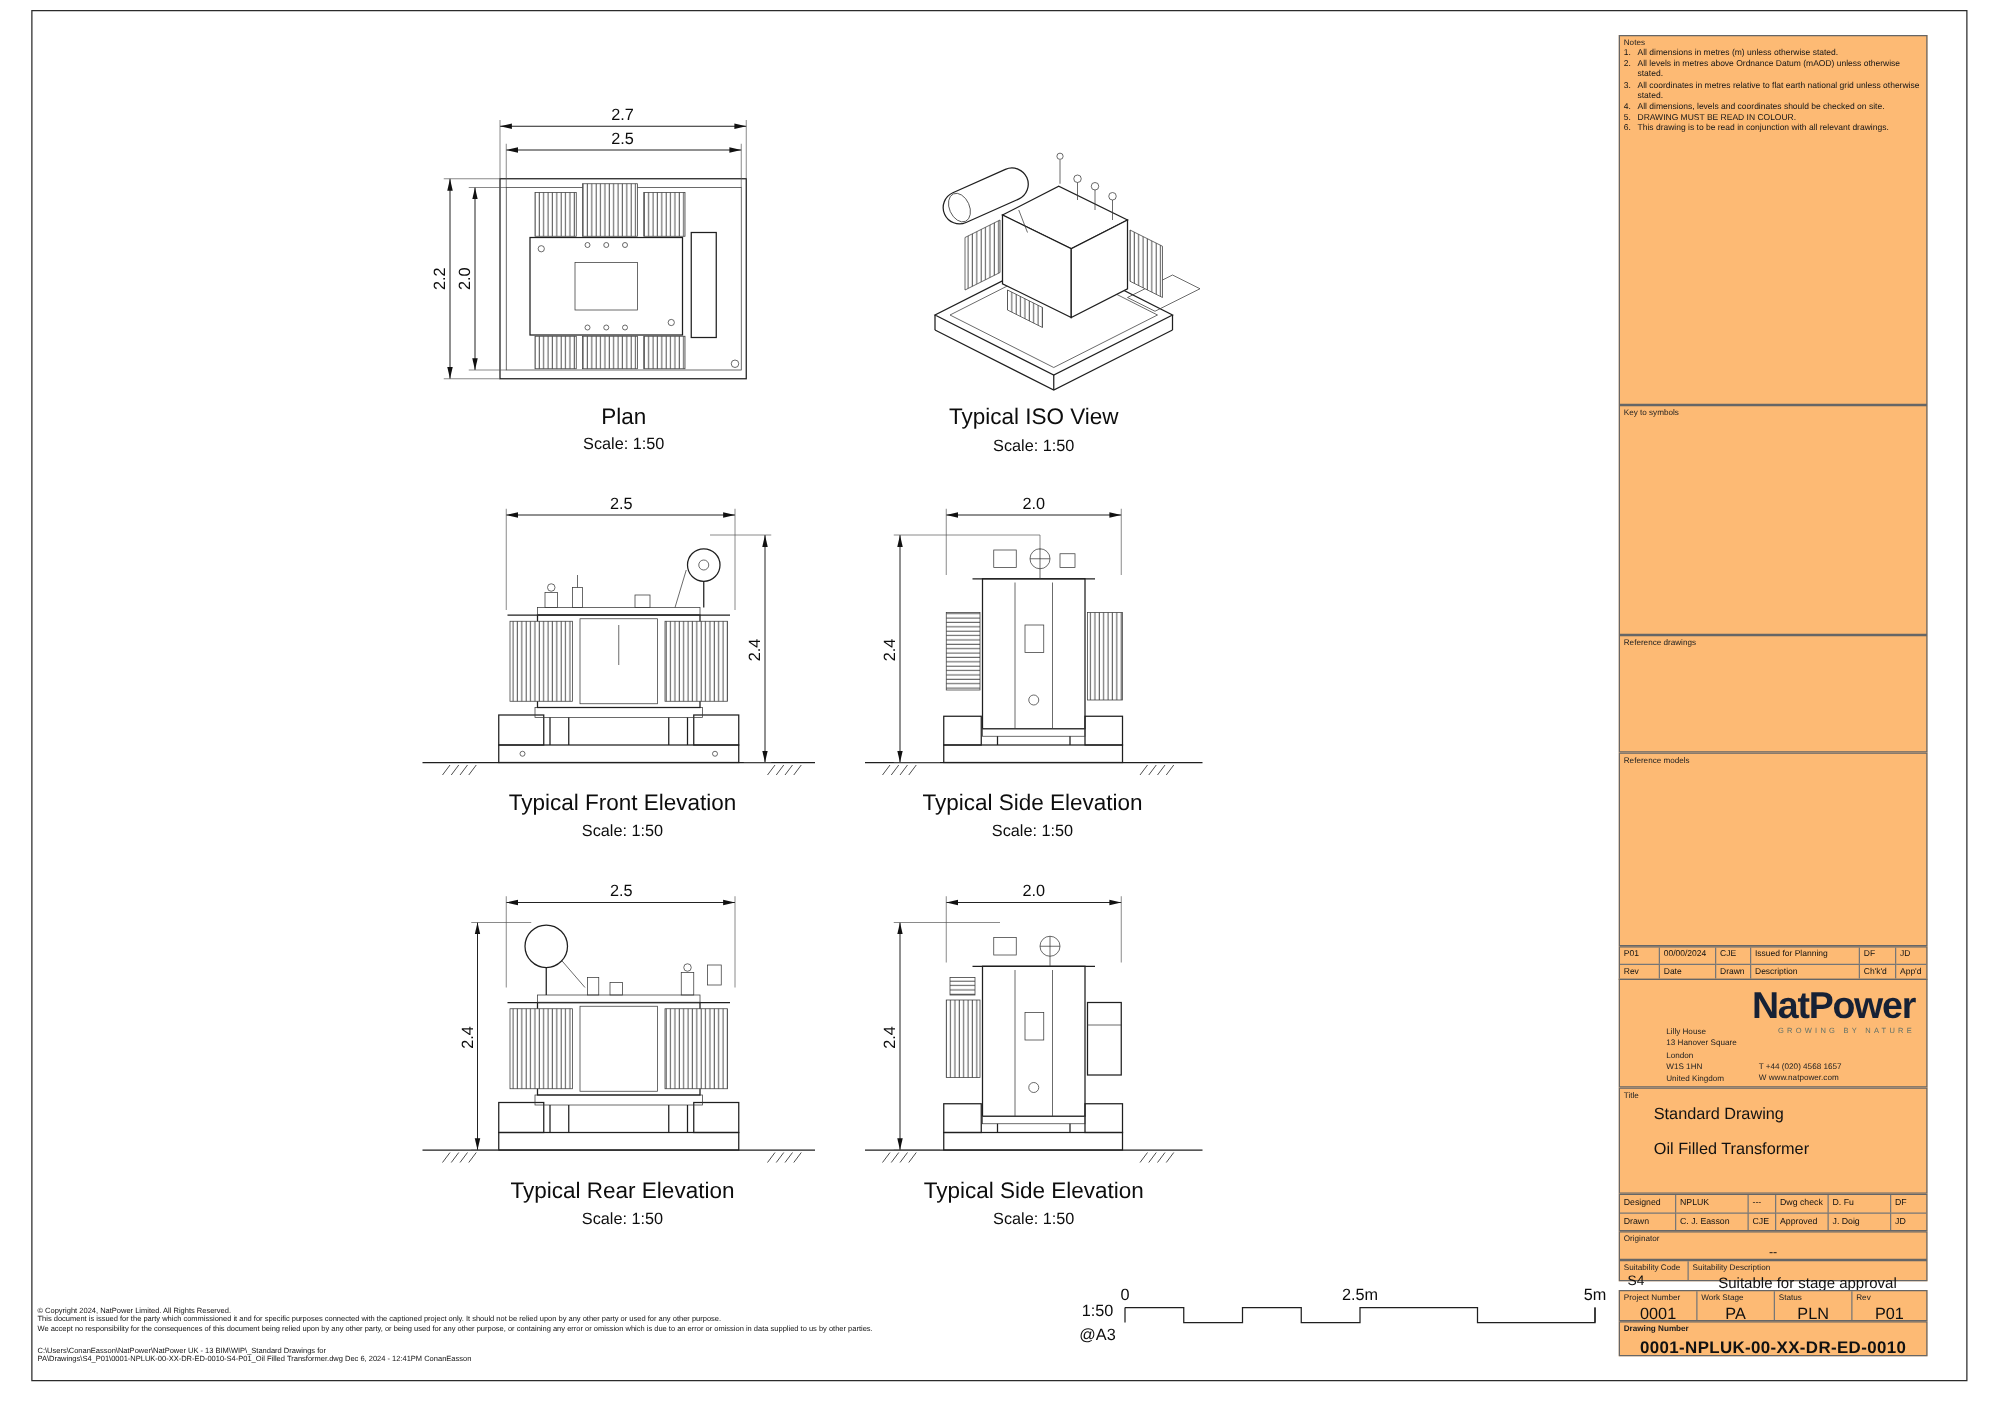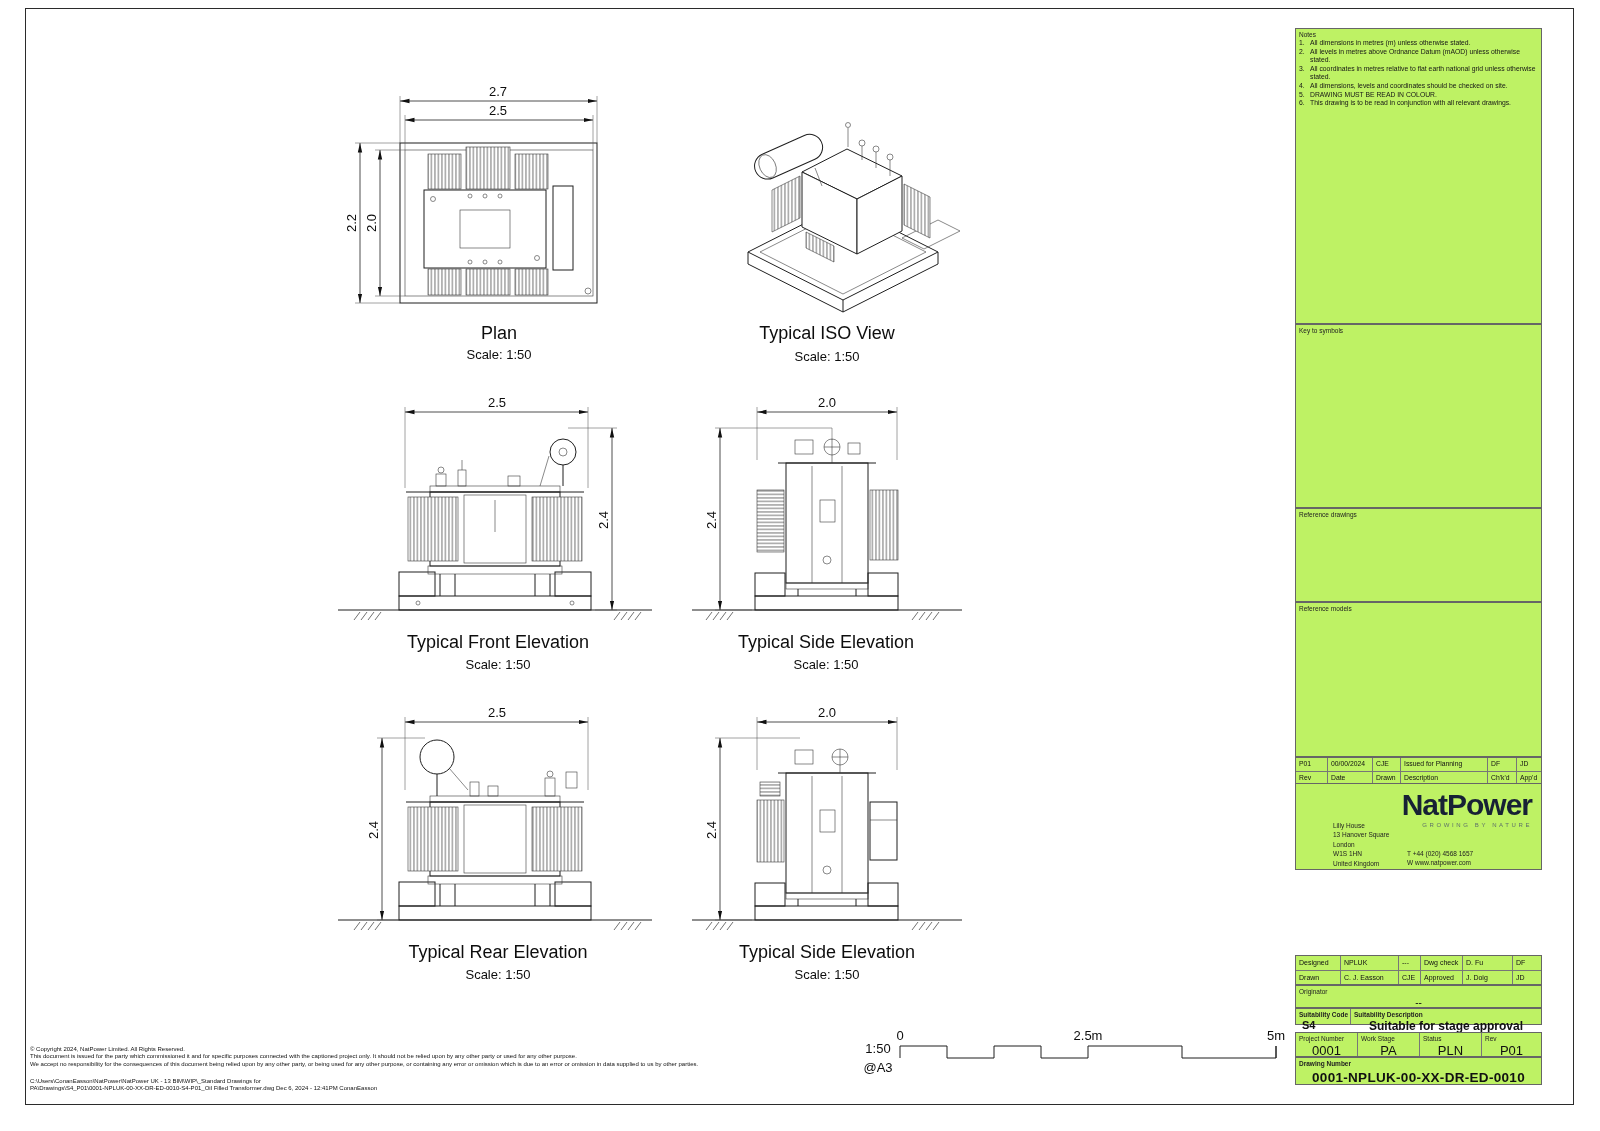--- a/index.html
+++ b/index.html
@@ -15,21 +15,21 @@
   .outl { stroke:#3a3a3a; stroke-width:0.6; }
   .solid { stroke:#1f1f1f; stroke-width:1; }
   .dim  { stroke:#222; stroke-width:0.8; }
   .ext  { stroke:#555; stroke-width:0.55; }
   .dimtext { font-family:"Liberation Sans", sans-serif; font-size:13px; fill:#0d0d0d; text-anchor:middle; }
   .vtitle  { font-family:"Liberation Sans", sans-serif; font-size:18px; fill:#0d0d0d; text-anchor:middle; }
   .vscale  { font-family:"Liberation Sans", sans-serif; font-size:13px; fill:#0d0d0d; text-anchor:middle; }
 
   
   .titleblock { position:absolute; left:1295px; top:0; width:247px; height:1105px; }
-  .tb { position:absolute; left:0; width:247px; border:1px solid #666; background:#bef264; }
+  .tb { position:absolute; left:0; width:247px; border:1px solid #666; background:#fdba74; }
   .tb-head { font-size:6.5px; color:#222; padding:2px 0 0 3px; line-height:8px; }
   .notes-box { top:28px; height:296px; }
   .note-item { display:flex; font-size:6.8px; line-height:8.6px; padding:0 4px 0 3px; color:#151515; }
   .note-num { width:11px; flex:none; }
   .note-text { flex:1; }
   .keysym-box { top:324px; height:184px; }
   .refdwg-box { top:508px; height:94px; }
   .refmod-box { top:602px; height:155px; }
 
   .rev-box { top:757px; height:27px; }
@@ -51,21 +51,21 @@
 
   .people-box { top:955px; height:30px; }
   .people-grid { display:grid; grid-template-columns:45px 58px 22px 42px 50px 28px; grid-auto-rows:14px; }
   .pc { font-size:7px; line-height:13px; padding-left:3px; border-right:1px solid #777; overflow:hidden; white-space:nowrap; }
   .pc:nth-child(6n) { border-right:none; }
   .pc.bt { border-top:1px solid #777; }
 
   .orig-box { top:985px; height:23px; }
   .orig-val { text-align:center; font-size:10px; margin-top:1px; }
 
-  .suit-box { top:1008px; height:17px; display:flex;font-weight:bold; }
+  .suit-box { top:1008px; height:17px; display:flex; }
   .suit-left { width:55px; border-right:1px solid #777; }
   .suit-code { font-size:11px; padding-left:6px; }
   .suit-right { flex:1; }
   .suit-desc { font-size:12px; text-align:center; margin-top:0; }
 
   .proj-box { top:1032px; height:25px; display:flex; }
   .proj-cell { width:62px; border-right:1px solid #777; }
   .proj-cell:last-child { width:59px; border-right:none; }
   .proj-val { font-size:13px; text-align:center; }
 
@@ -421,20 +421,25 @@
         <div>London</div>
         <div>W1S 1HN</div>
         <div>United Kingdom</div>
       </div>
       <div class="contact">
         <div>T  +44 (020) 4568 1657</div>
         <div>W  www.natpower.com</div>
       </div>
     </div>
 
+    <div class="tb titlebox">
+      <div class="tb-head">Title</div>
+      <div class="title1">Standard Drawing</div>
+      <div class="title2">Oil Filled Transformer</div>
+    </div>
 
     <div class="tb people-box">
       <div class="people-grid">
         <div class="pc">Designed</div>
         <div class="pc">NPLUK</div>
         <div class="pc">---</div>
         <div class="pc">Dwg check</div>
         <div class="pc">D. Fu</div>
         <div class="pc">DF</div>
         <div class="pc bt">Drawn</div>

